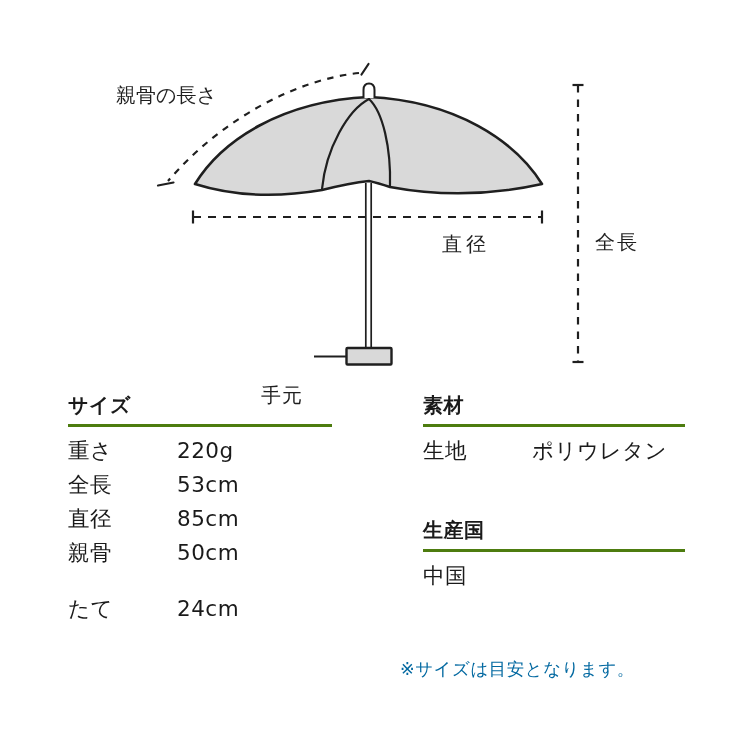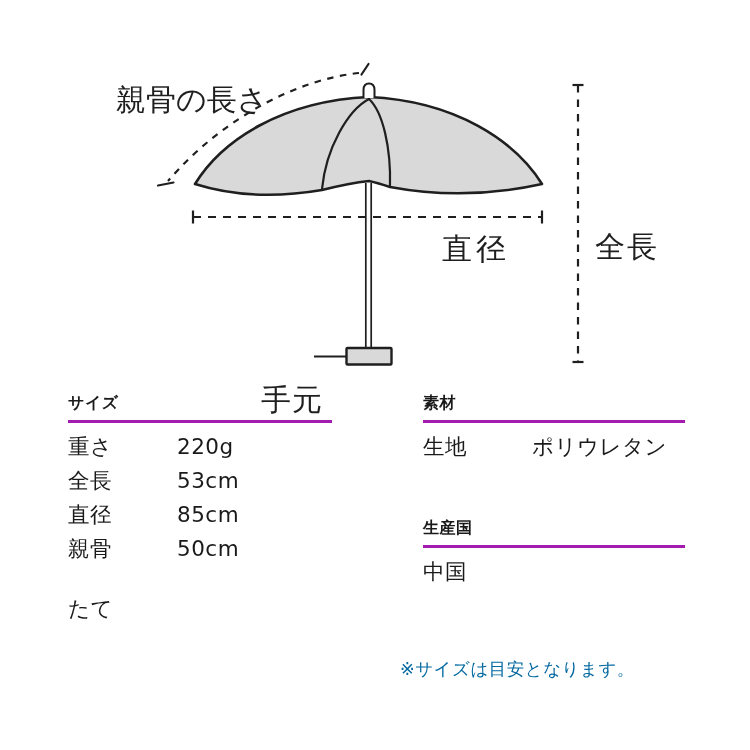--- a/index.html
+++ b/index.html
@@ -7,43 +7,43 @@
     position:relative;
     width:750px; height:750px;
     background:#ffffff;
     font-family:"DejaVu Sans","Liberation Sans",sans-serif;
     color:#1a1a1a;
     overflow:hidden;
   }
   #diagram-svg { position:absolute; left:0; top:0; }
   .diagram-label {
     position:absolute;
-    font-size:30px;
+    font-size:20px;
     line-height:1;
     color:#1f1f1f;
     white-space:nowrap;
   }
   #rib-length-label   { left:116px; top:85px;  }
   #diameter-label     { left:442px; top:234px; letter-spacing:4px; }
   #total-length-label { left:595px; top:232px; letter-spacing:2px; }
   #handle-label       { left:261px; top:345px; letter-spacing:1px;margin-top:40px; }
 
   .section { position:absolute; }
   #size-section     { left:68px;  top:395px; width:264px; }
   #case-section     { left:68px;  top:585px; width:264px; }
   #material-section { left:423px; top:395px; width:262px; }
   #country-section  { left:423px; top:520px; width:262px; }
 
   .section h3 {
     margin:0;
-    font-size:16px;
+    font-size:20px;
     line-height:1;
     font-weight:bold;
     padding-bottom:9px;
-    border-bottom:3px solid #a21caf;
+    border-bottom:3px solid #4d7c0f;
     letter-spacing:0.5px;
   }
   .spec-row {
     display:flex;
     margin-top:12.5px;
     font-size:21.5px;
     line-height:1;
     letter-spacing:0.5px;
     gap:13px;
   }
@@ -121,20 +121,21 @@
     </div>
     <div class="spec-row">
       <span class="lbl">親骨</span>
       <span class="val">50cm</span>
     </div>
   </div>
 
   <div class="section" id="case-section">
     <div class="spec-row">
       <span class="lbl">たて</span>
+      <span class="val">24cm</span>
     </div>
   </div>
 
   <div class="section" id="material-section">
     <h3>素材</h3>
     <div class="spec-row">
       <span class="lbl">生地</span>
       <span class="val">ポリウレタン</span>
     </div>
   </div>

